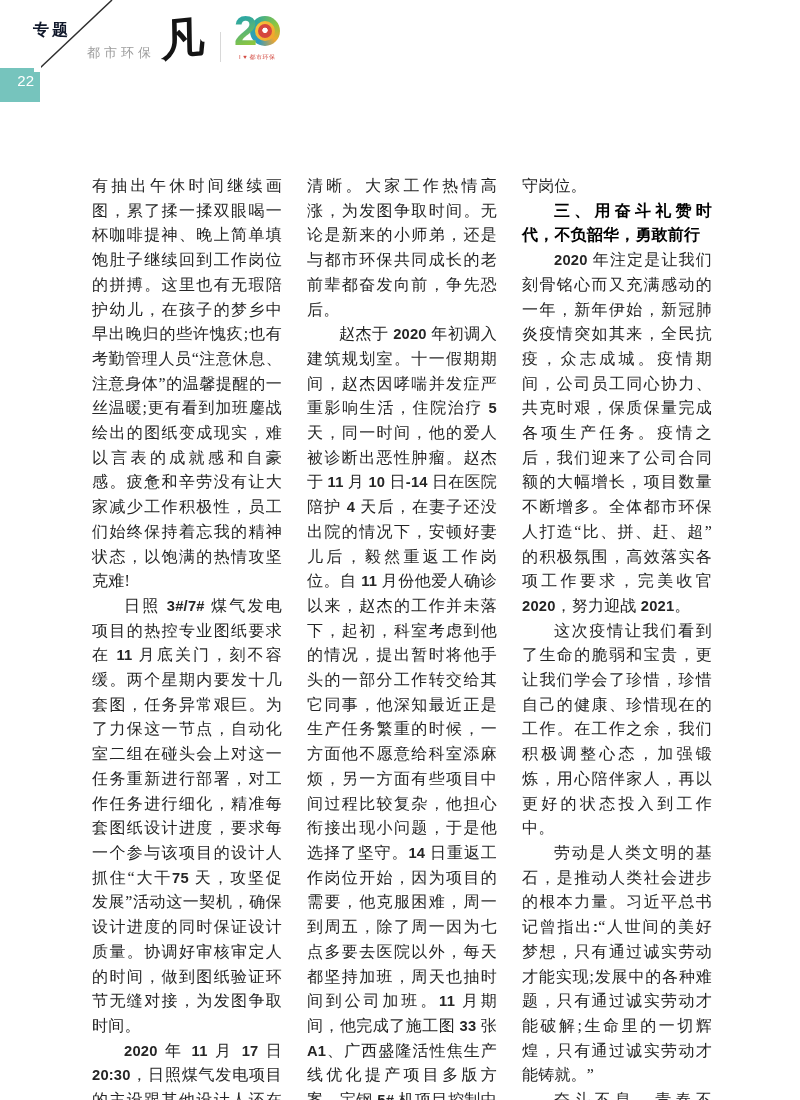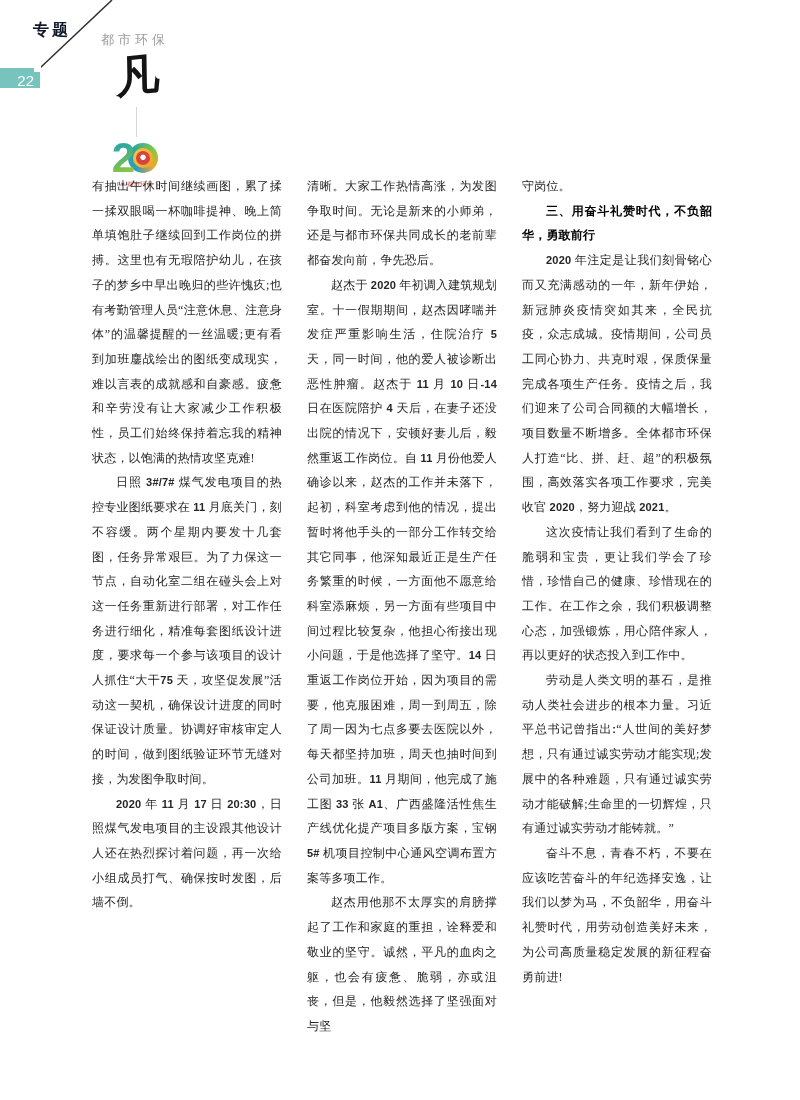--- a/index.html
+++ b/index.html
@@ -4,27 +4,27 @@
 <style>
   html,body{margin:0;padding:0;background:#e8e8e8;}
   .page{position:relative;width:800px;height:1100px;margin:0 auto;background:#ffffff;
         font-family:"Liberation Serif","DejaVu Serif",serif;color:var(--text,#262626);overflow:hidden;}
 
   
   .section-label{position:absolute;left:33px;top:20px;
         font-family:"Liberation Sans",sans-serif;font-weight:700;font-size:16px;
         letter-spacing:3px;color:#0f172a;}
   .diag{position:absolute;left:0;top:0;width:120px;height:78px;}
-  .page-badge{position:absolute;left:0;top:68px;width:40px;height:20px;
+  .page-badge{position:absolute;left:0;top:68px;width:40px;height:34px;
         background:var(--accent-teal,#76c4bd);box-sizing:border-box;
         font-family:"Liberation Sans",sans-serif;font-size:15px;color:#ffffff;
         text-align:right;padding-right:6px;line-height:26px;}
   .badge-notch{position:absolute;top:-3px;right:-1px;width:7px;height:7px;background:#ffffff;}
 
-  .brand{position:absolute;left:101px;top:10px;display:flex;align-items:center;flex-direction:column;}
+  .brand{position:absolute;left:87px;top:10px;display:flex;align-items:flex-end;}
   .brand-name{margin-top:21px;color:var(--brand-gray,#9c9c9c);font-size:13px;letter-spacing:4px;}
   .brand-calligraphy{display:inline-block;font-size:44px;line-height:1;margin:6px 0 0 6px;
         color:#141414;font-weight:700;transform:rotate(-6deg) skewX(-5deg);}
   .brand-divider{width:1px;height:30px;background:#d8d8d8;margin:8px 13px 0 15px;}
   .anniv{margin-top:4px;display:flex;flex-direction:column;align-items:center;}
   .anniv-mark{position:relative;height:36px;display:flex;align-items:flex-start;}
   .anniv-two{font-family:"Liberation Sans",sans-serif;font-weight:700;font-size:42px;line-height:34px;
         background:linear-gradient(160deg,var(--logo-teal,#2fa8a0) 20%,var(--logo-green,#8cc63f) 85%);
         -webkit-background-clip:text;background-clip:text;color:transparent;
         position:relative;z-index:2;}
@@ -35,21 +35,21 @@
   .anniv-zero::before{content:"";position:absolute;inset:5px;border-radius:50%;
         background:conic-gradient(from 120deg,var(--logo-orange,#f2a72e),#f7c23c 50%,var(--logo-orange,#f2a72e));}
   .anniv-zero::after{content:"";position:absolute;inset:8px;border-radius:50%;
         background:radial-gradient(circle at 50% 45%,#ffffff 0 2.4px,var(--logo-red,#d5473e) 3px);}
   .anniv-tagline{font-family:"Liberation Sans",sans-serif;font-size:6px;margin-top:3px;
         color:var(--tagline-red,#d34b42);letter-spacing:.5px;white-space:nowrap;}
 
   
   .article{position:absolute;left:92px;top:174px;width:620px;display:flex;gap:25px;}
   .col{width:190px;}
-  .col p{margin:0;font-size:12px;line-height:24.7px;text-align:justify;letter-spacing:.2px;}
+  .col p{margin:0;font-size:16px;line-height:24.7px;text-align:justify;letter-spacing:.2px;}
   p.body{text-indent:2em;}
   p.body-flow{text-indent:0;}
   p.heading{font-family:"Liberation Sans",sans-serif;font-weight:700;text-indent:2em;color:#000000;}
   .latin{font-family:"Liberation Sans",sans-serif;font-weight:700;font-size:.92em;margin-top:24px;}
 </style>
 </head>
 <body>
 
 <div class="page">
 

